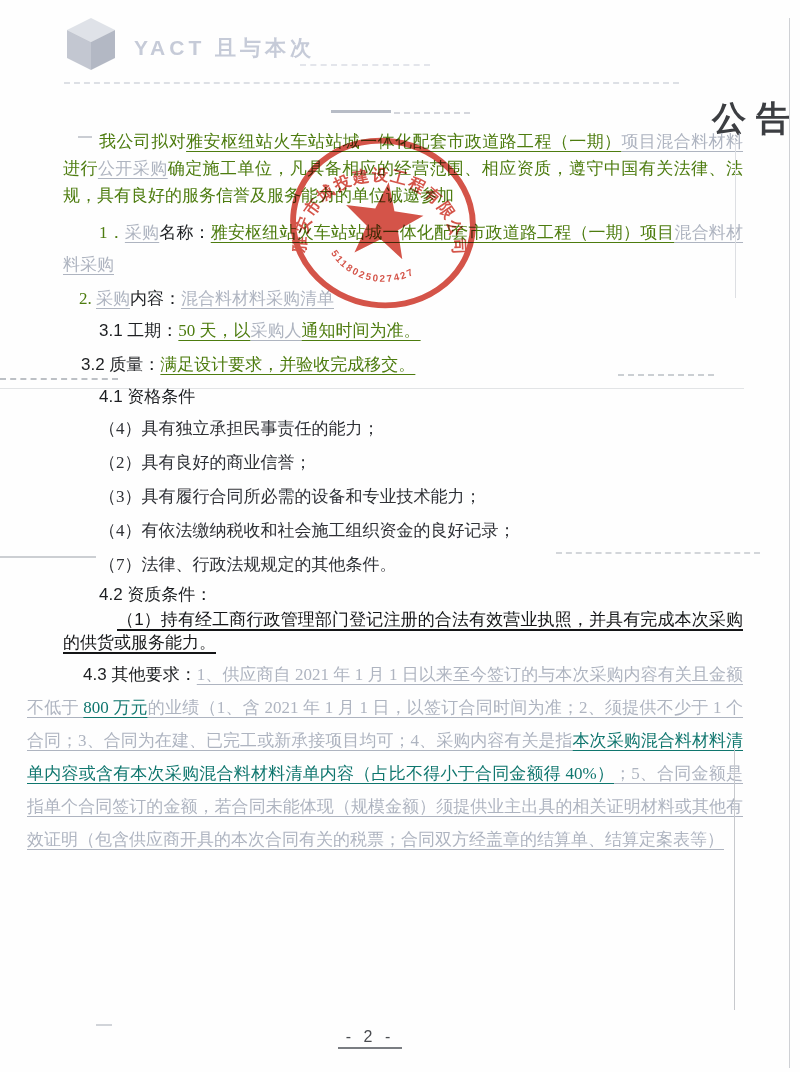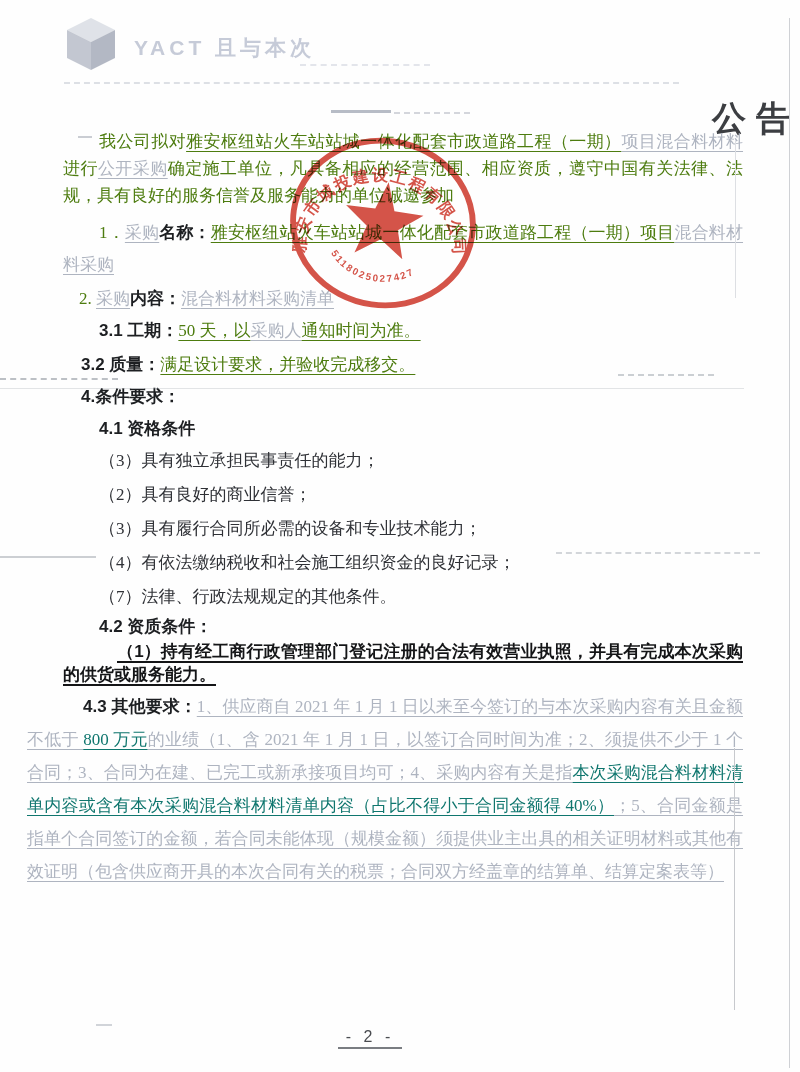--- a/index.html
+++ b/index.html
@@ -15,21 +15,21 @@
   .title-row{position:absolute;left:0;top:68px;width:800px;text-align:right;margin-top:28px;}
   .page-title{display:inline-block;margin-left:40px;font-family:"Liberation Sans",sans-serif;
               font-weight:700;font-size:34px;letter-spacing:10px;color:#3c3e42;}
   .title-underline-a{position:absolute;left:331px;top:110px;width:60px;height:3px;background:#b7bcc6;}
   .title-underline-b{position:absolute;left:394px;top:112px;width:76px;border-top:2px dashed #d4d6dc;}
   
   .content{position:absolute;left:63px;top:128px;width:680px;font-size:17px;color:#2f3136;
            text-align:justify;}
   p{margin:0;}
   .dk{color:#4d7c0f;}
-  .bd{font-family:"Liberation Sans",sans-serif;font-weight:700;color:#1d1f22;}
+  .bd{font-family:"Liberation Sans",sans-serif;font-weight:400;color:#1d1f22;}
   .ft{color:#aeb4c0;}
   .md{color:#0f766e;}
   .ul{text-decoration:underline;text-underline-offset:4px;text-decoration-thickness:1px;}
   .p1{line-height:27px;text-indent:36px;margin-bottom:8px;}
   .item1{line-height:32px;text-indent:36px;margin-bottom:4px;}
   .item2{line-height:27px;margin-left:16px;margin-bottom:2px;}
   .h3{line-height:27px;margin-left:18px;}
   .i31{line-height:34px;margin-left:36px;}
   .i32{line-height:34px;margin-left:18px;}
   .h4{line-height:30px;margin-left:18px;margin-bottom:2px;}
@@ -87,24 +87,23 @@
 
     <p class="item1"><span class="dk">1．</span><span class="ft ul">采购</span><span class="bd">名称：</span><span class="dk ul">雅安枢纽站火车站站城一体化配套市政道路工程（一期）项目</span><span class="ft ul">混合料材料采购</span></p>
 
     <p class="item2"><span class="dk">2. </span><span class="ft ul">采购</span><span class="bd">内容：</span><span class="ft ul">混合料材料采购清单</span></p>
 
 
     <p class="i31"><span class="bd">3.1 工期：</span><span class="dk ul">50 天，以</span><span class="ft ul">采购人</span><span class="dk ul">通知时间为准。</span></p>
 
     <p class="i32"><span class="bd">3.2 质量：</span><span class="dk ul">满足设计要求，并验收完成移交。</span></p>
 
-    <p class="h4 bd">4.条件要求：</p>
     <p class="h41 bd">4.1 资格条件</p>
 
-    <p class="cond">（3）具有独立承担民事责任的能力；</p>
+    <p class="cond">（4）具有独立承担民事责任的能力；</p>
     <p class="cond">（2）具有良好的商业信誉；</p>
     <p class="cond">（3）具有履行合同所必需的设备和专业技术能力；</p>
     <p class="cond">（4）有依法缴纳税收和社会施工组织资金的良好记录；</p>
     <p class="cond">（7）法律、行政法规规定的其他条件。</p>
 
     <p class="h42 bd">4.2 资质条件：</p>
     <p class="p42"><span class="bd">（1）持有经工商行政管理部门登记注册的合法有效营业执照，并具有完成本次采购的供货或服务能力。</span></p>
 
     <p class="p43"><span class="bd">4.3 其他要求：</span><span class="ft ul">1、供应商自 2021 年 1 月 1 日以来至今签订的与本次采购内容有关且金额不低于 </span><span class="md ul">800 万元</span><span class="ft ul">的业绩（1、含 2021 年 1 月 1 日，以签订合同时间为准；2、须提供不少于 1 个合同；3、合同为在建、已完工或新承接项目均可；4、采购内容有关是指</span><span class="md ul">本次采购混合料材料清单内容或含有本次采购混合料材料清单内容（占比不得小于合同金额得 40%）</span><span class="ft ul">；5、合同金额是指单个合同签订的金额，若合同未能体现（规模金额）须提供业主出具的相关证明材料或其他有效证明（包含供应商开具的本次合同有关的税票；合同双方经盖章的结算单、结算定案表等）</span></p>
 

